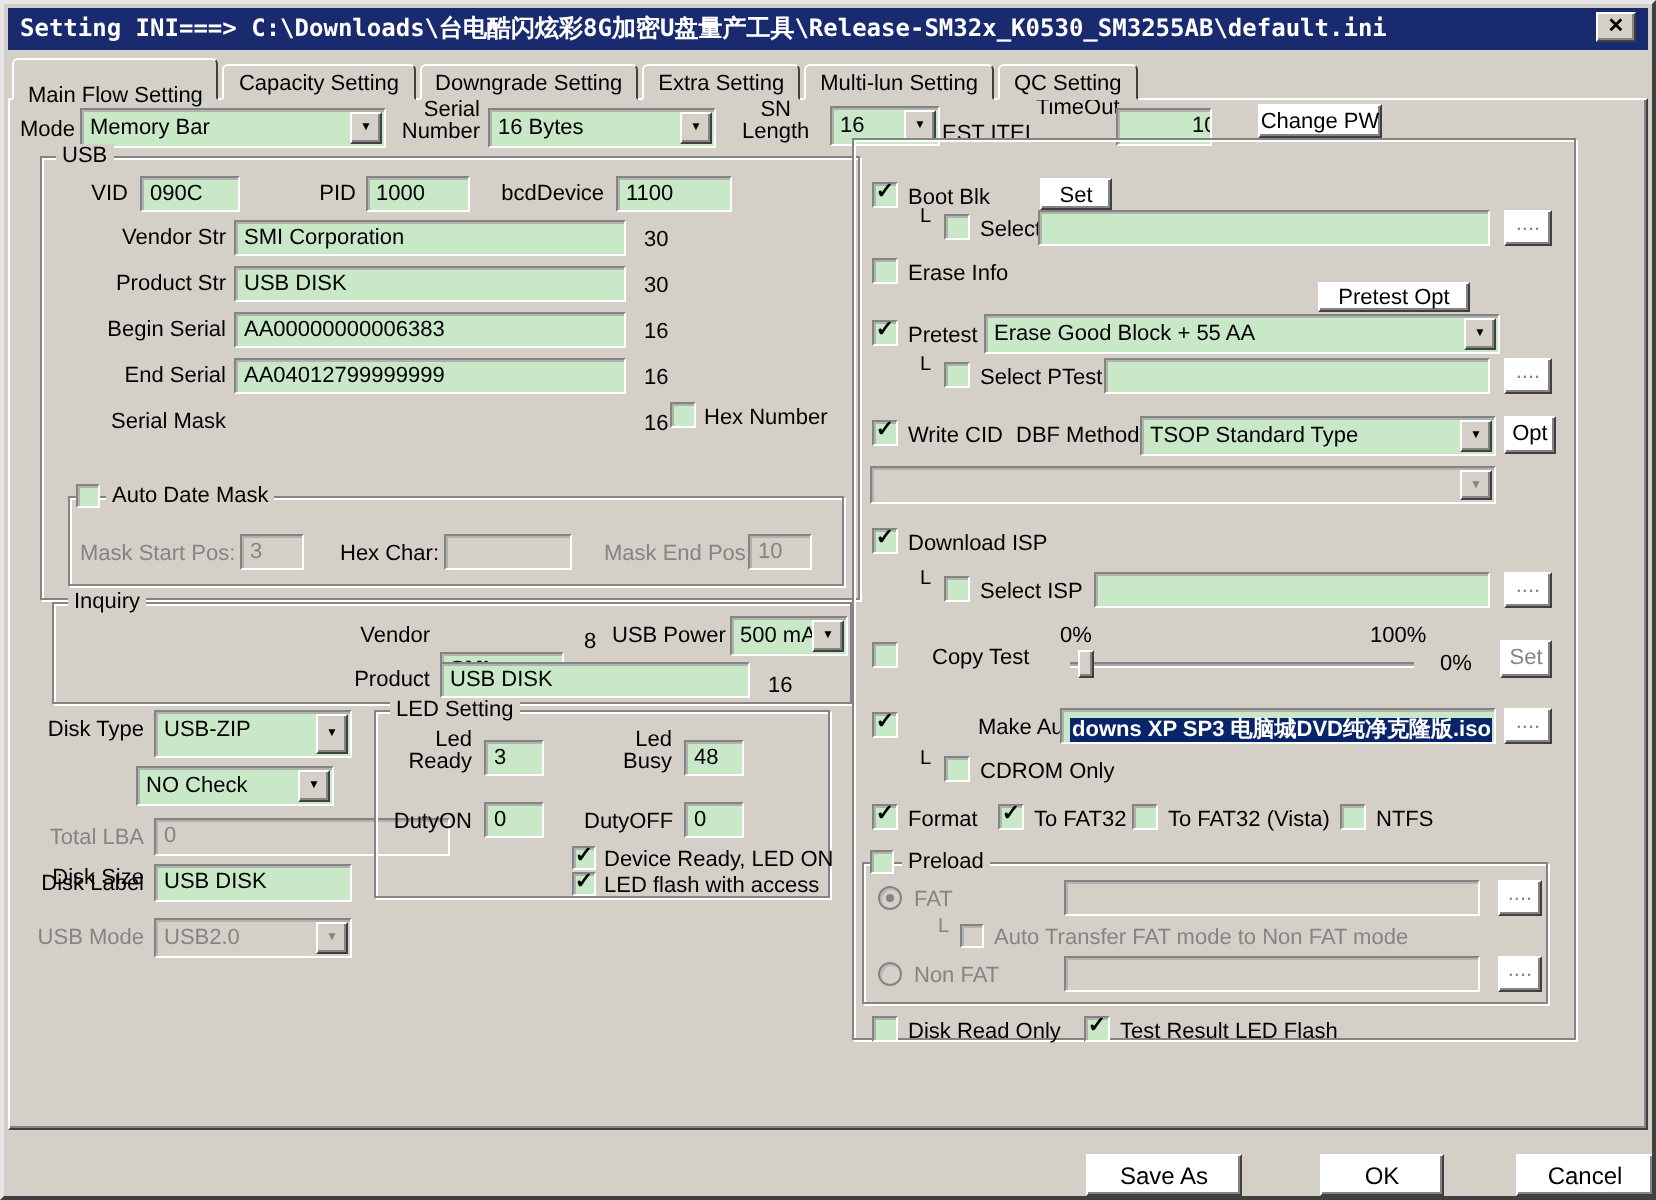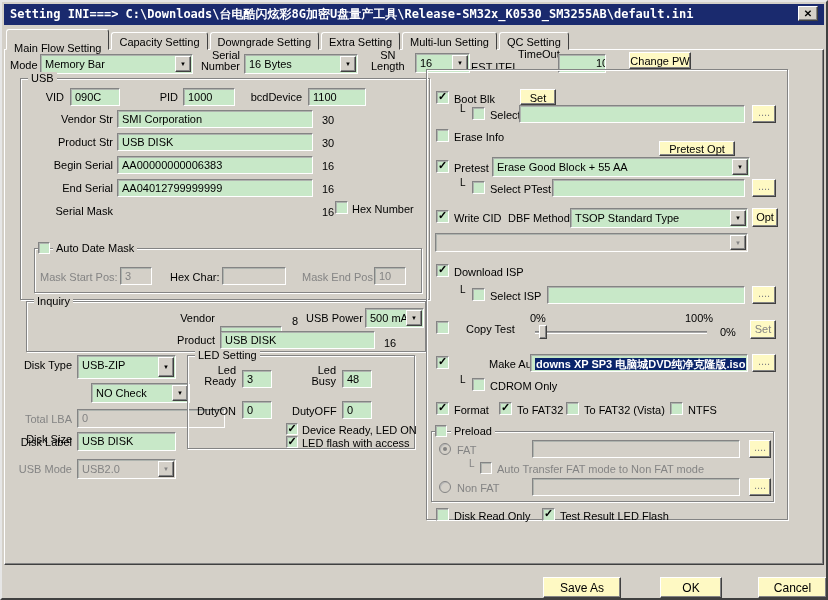--- a/index.html
+++ b/index.html
@@ -55,21 +55,21 @@
   }
   .combo.gray { background:#d4d0c8; color:#848484; }
   .combo .arrow {
     position:absolute; top:1px; right:1px; bottom:1px; width:16px;
     background:#d4d0c8; border:1px solid; border-color:#fff #404040 #404040 #fff;
     box-shadow:inset -1px -1px 0 #848484;
     font-size:6px; color:#000; display:flex; align-items:center; justify-content:center;
   }
   .combo.gray .arrow { color:#848484; }
   .btn {
-    position:absolute; background:#fef9c3;
+    position:absolute; background:#ffffff;
     border:1px solid; border-color:#fff #404040 #404040 #fff;
     box-shadow:inset -1px -1px 0 #848484;
     text-align:center; color:#000; padding-top:2px; white-space:nowrap;
   }
   .btn.dis { color:#848484; }
   .groupbox { position:absolute; border:1px solid #848484; box-shadow:1px 1px 0 #fff, inset 1px 1px 0 #fff; }
   .gb-label { position:absolute; background:#d4d0c8; padding:0 3px; white-space:nowrap; }
   .cb {
     position:absolute; width:13px; height:13px; background:#c8e8c8;
     border:1px solid; border-color:#848484 #fff #fff #848484;
@@ -189,21 +189,21 @@
     <span>500 mA</span>
     <span class="arrow">▼</span>
   </div>
 
   <div class="lbl-r" style="left:14px;top:357px;width:56px;">Disk Type</div>
   <div class="combo" style="left:75px;top:353px;width:99px;height:24px;">
     <span>USB-ZIP</span>
     <span class="arrow">▼</span>
   </div>
   <div class="lbl-r" style="left:14px;top:385px;width:56px;margin-top:46px;">Disk Size</div>
-  <div class="combo" style="left:89px;top:381px;width:99px;height:20px;">
+  <div class="combo" style="left:66px;top:381px;width:99px;height:20px;">
     <span>NO Check</span>
     <span class="arrow">▼</span>
   </div>
   <div class="lbl-r dis" style="left:14px;top:411px;width:56px;">Total LBA</div>
   <div class="fld gray" style="left:75px;top:407px;width:148px;height:19px;">0</div>
   <div class="lbl-r" style="left:14px;top:434px;width:56px;">Disk Label</div>
   <div class="fld" style="left:75px;top:430px;width:99px;height:19px;">USB DISK</div>
   <div class="lbl-r dis" style="left:14px;top:461px;width:56px;">USB Mode</div>
   <div class="combo gray" style="left:75px;top:457px;width:99px;height:20px;">
     <span>USB2.0</span>

